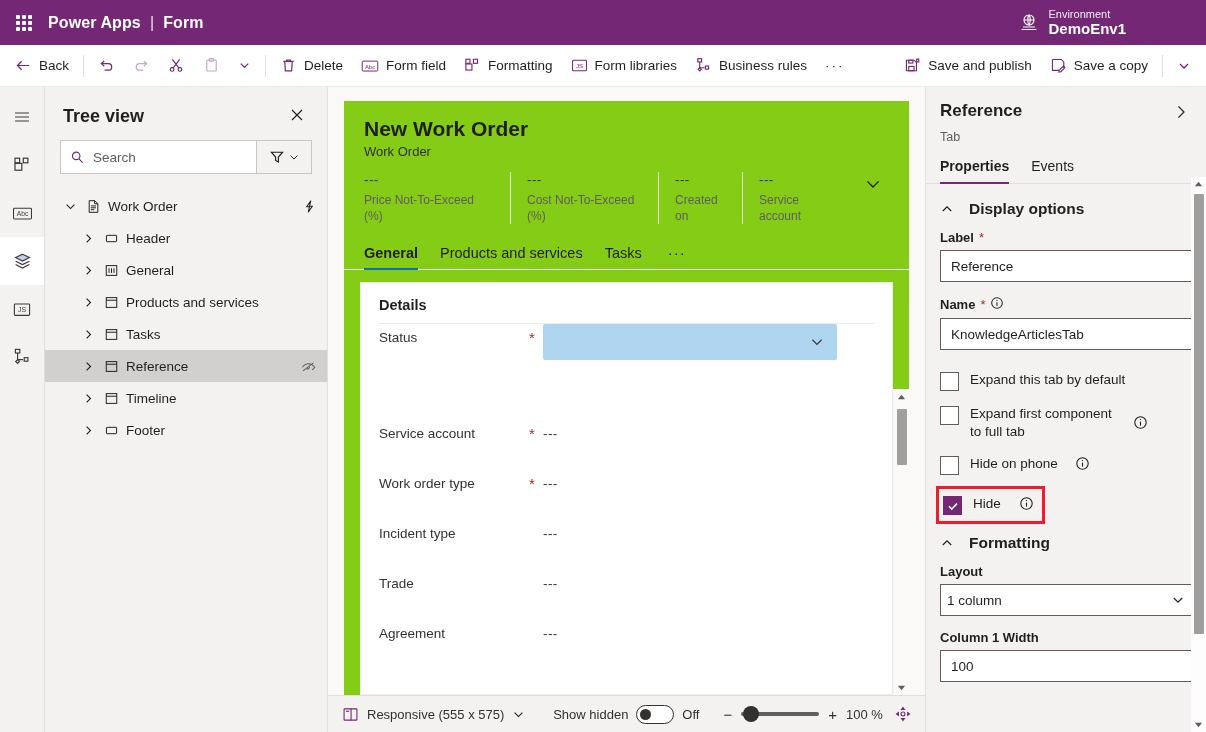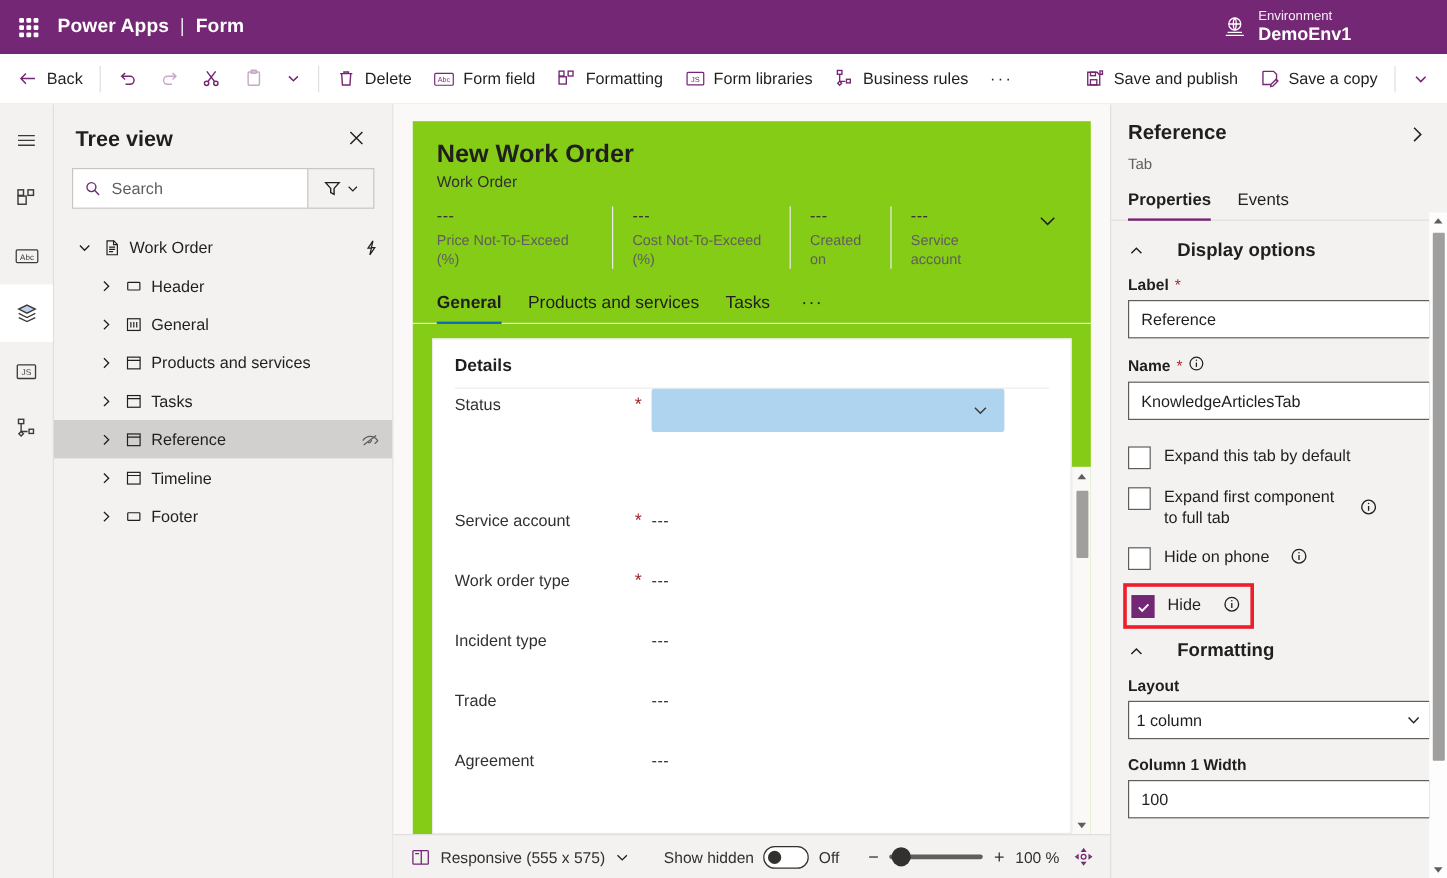--- a/index.html
+++ b/index.html
@@ -157,21 +157,21 @@
   .props-hdr { padding: 14px 14px 8px 14px; }
   .props-titlerow { display: flex; align-items: flex-start; }
   .props-title { font-size: 17px; font-weight: 600; flex: 1; }
   .props-expand { cursor: pointer; padding: 2px; }
   .props-sub { font-size: 12.5px; color: #605e5c; margin-top: 4px; }
   .props-tabs { display: flex; gap: 22px; padding: 0 14px; border-bottom: 1px solid #e1dfdd; }
   .ptab { font-size: 14px; padding: 6px 0 9px 0; cursor: pointer; position: relative; color: #201f1e; }
   .ptab.active { font-weight: 600; }
   .ptab.active::after { content: ""; position: absolute; left: 0; right: 0; bottom: -1px; height: 2.5px; background: #742774; }
   .props-body { flex: 1; padding: 10px 14px 0 14px; overflow: hidden; position: relative; }
-  .section-hdr { display: flex; align-items: center; gap: 27px; margin: 6px 0 12px 0; cursor: pointer; }
+  .section-hdr { display: flex; align-items: center; gap: 15px; margin: 6px 0 12px 0; cursor: pointer; }
   .section-title { font-size: 15.5px; font-weight: 600; }
   .fld-label { font-size: 13px; font-weight: 600; margin-bottom: 5px; display: flex; align-items: center; gap: 5px; }
   .fld-label .req { color: #a4262c; font-weight: normal; }
   .txtbox {
     height: 32px; border: 1px solid #605e5c; background: #fff; width: 100%;
     padding: 0 10px; font-family: inherit; font-size: 13.5px; color: #201f1e; outline: none;
   }
   .field-gap { margin-bottom: 14px; }
   .cbrow { display: flex; align-items: flex-start; gap: 11px; padding: 7px 0; cursor: pointer; }
   .cbox { width: 19px; height: 19px; border: 1px solid #605e5c; background: #fff; flex: 0 0 19px; margin-top: 1px; }

